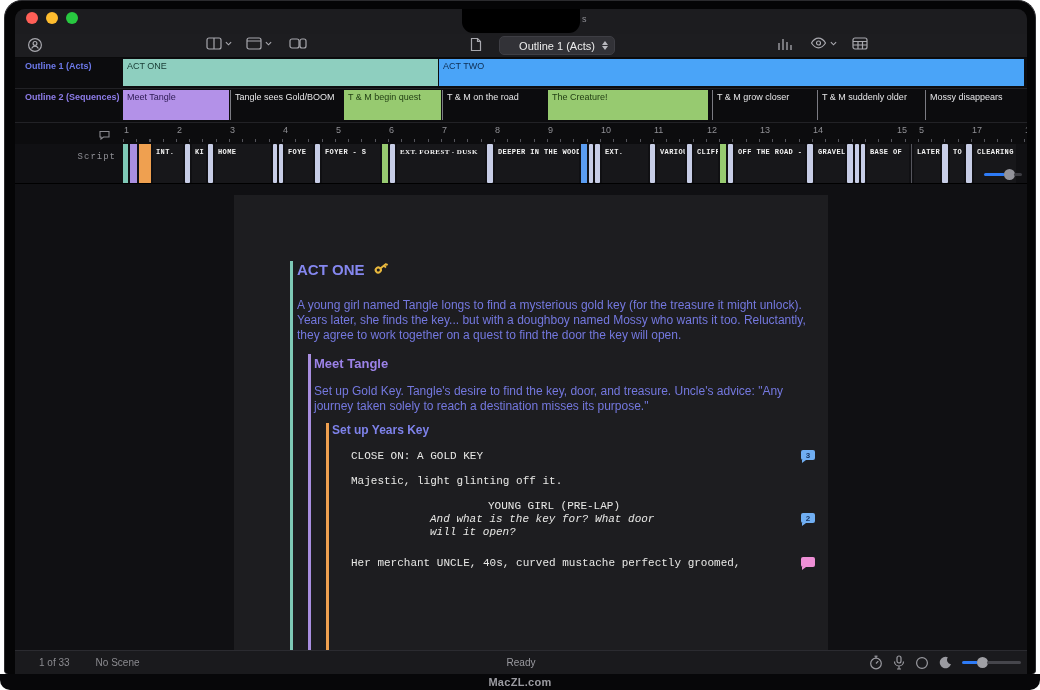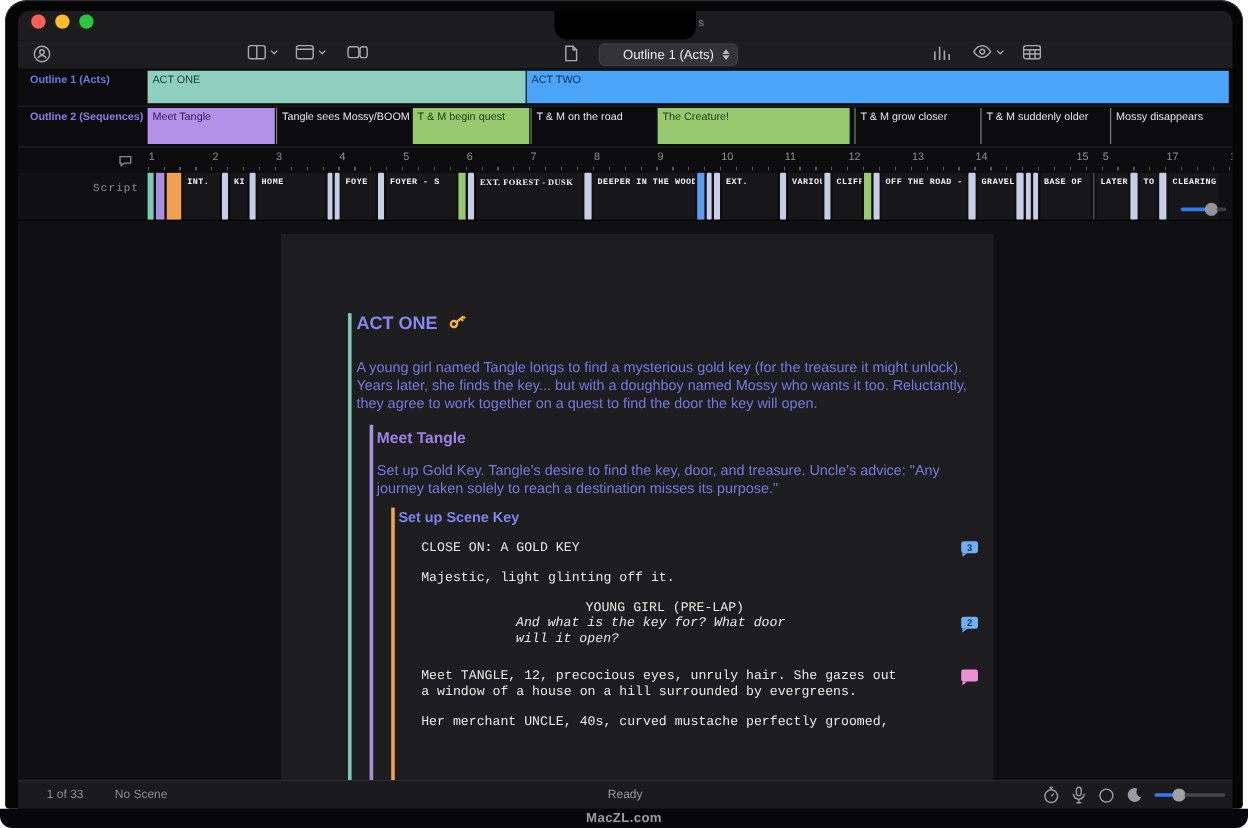--- a/index.html
+++ b/index.html
@@ -220,21 +220,21 @@
           <span class="tl-row-label">Outline 1 (Acts)</span>
           <div class="tl-blocks">
               <div class="tl-block c-teal" style="left: 108px; width: 315px;">ACT ONE</div>
               <div class="tl-block c-blue" style="left: 424px; width: 585px;">ACT TWO</div>
             </div>
         </div>
         <div class="tl-row r2">
           <span class="tl-row-label">Outline 2 (Sequences)</span>
           <div class="tl-blocks">
               <div class="tl-block c-purple" style="left: 108px; width: 106px;">Meet Tangle</div>
-              <div class="tl-block c-none" style="left: 215px; width: 114px;">Tangle sees Mossy/BOOM</div>
+              <div class="tl-block c-none" style="left: 215px; width: 114px;">Tangle sees Gold/BOOM</div>
               <div class="tl-block c-green" style="left: 329px; width: 97px;">T &amp; M begin quest</div>
               <div class="tl-block c-none" style="left: 427px; width: 106px;">T &amp; M on the road</div>
               <div class="tl-block c-green" style="left: 533px; width: 160px;">The Creature!</div>
               <div class="tl-block c-none" style="left: 697px; width: 104px;">T &amp; M grow closer</div>
               <div class="tl-block c-none" style="left: 802px; width: 107px;">T &amp; M suddenly older</div>
               <div class="tl-block c-none" style="left: 910px; width: 99px;">Mossy disappears</div>
             </div>
         </div>
         <div class="ruler-wrap">
           <span class="gutter-comment">
@@ -328,29 +328,28 @@
                   <g transform="rotate(-38 10 10)">
                     <circle cx="5.2" cy="10" r="3" fill="none" stroke="#e9b83d" stroke-width="2.4"></circle>
                     <path d="M8.2 10h9M14 10v3.2M17 10v2.4" stroke="#e9b83d" stroke-width="2.2" fill="none"></path>
                   </g>
                 </svg>
               </span>
             </div>
             <p class="act-synopsis">A young girl named Tangle longs to find a mysterious gold key (for the treasure it might unlock). Years later, she finds the key... but with a doughboy named Mossy who wants it too. Reluctantly, they agree to work together on a quest to find the door the key will open.</p>
             <h3 class="seq-heading">Meet Tangle</h3>
             <p class="seq-synopsis">Set up Gold Key. Tangle's desire to find the key, door, and treasure. Uncle's advice: "Any journey taken solely to reach a destination misses its purpose."</p>
-            <h4 class="scene-heading-label">Set up Scene Key</h4>
+            <h4 class="scene-heading-label">Set up Years Key</h4>
             <div class="script-lines">
                 <div class="line action"><span>CLOSE ON: A GOLD KEY</span><span class="badge-num">3</span></div>
                 <div class="line action"><span>Majestic, light glinting off it.</span></div>
                 <div class="line character"><span>YOUNG GIRL (PRE-LAP)</span></div>
                 <div class="line dialogue"><span>And what is the key for? What door
 will it open?</span><span class="badge-num">2</span></div>
-                <div class="line action"><span>Meet TANGLE, 12, precocious eyes, unruly hair. She gazes out
-a window of a house on a hill surrounded by evergreens.</span><span class="badge-comment"></span></div>
+                <div class="line action"><span class="badge-comment"></span></div>
                 <div class="line action"><span>Her merchant UNCLE, 40s, curved mustache perfectly groomed,</span></div>
               </div>
           </div>
         </div>
       </div>
 
       <div class="statusbar">
         <div class="sb-left">
           <span>1 of 33</span>
           <span>No Scene</span>

